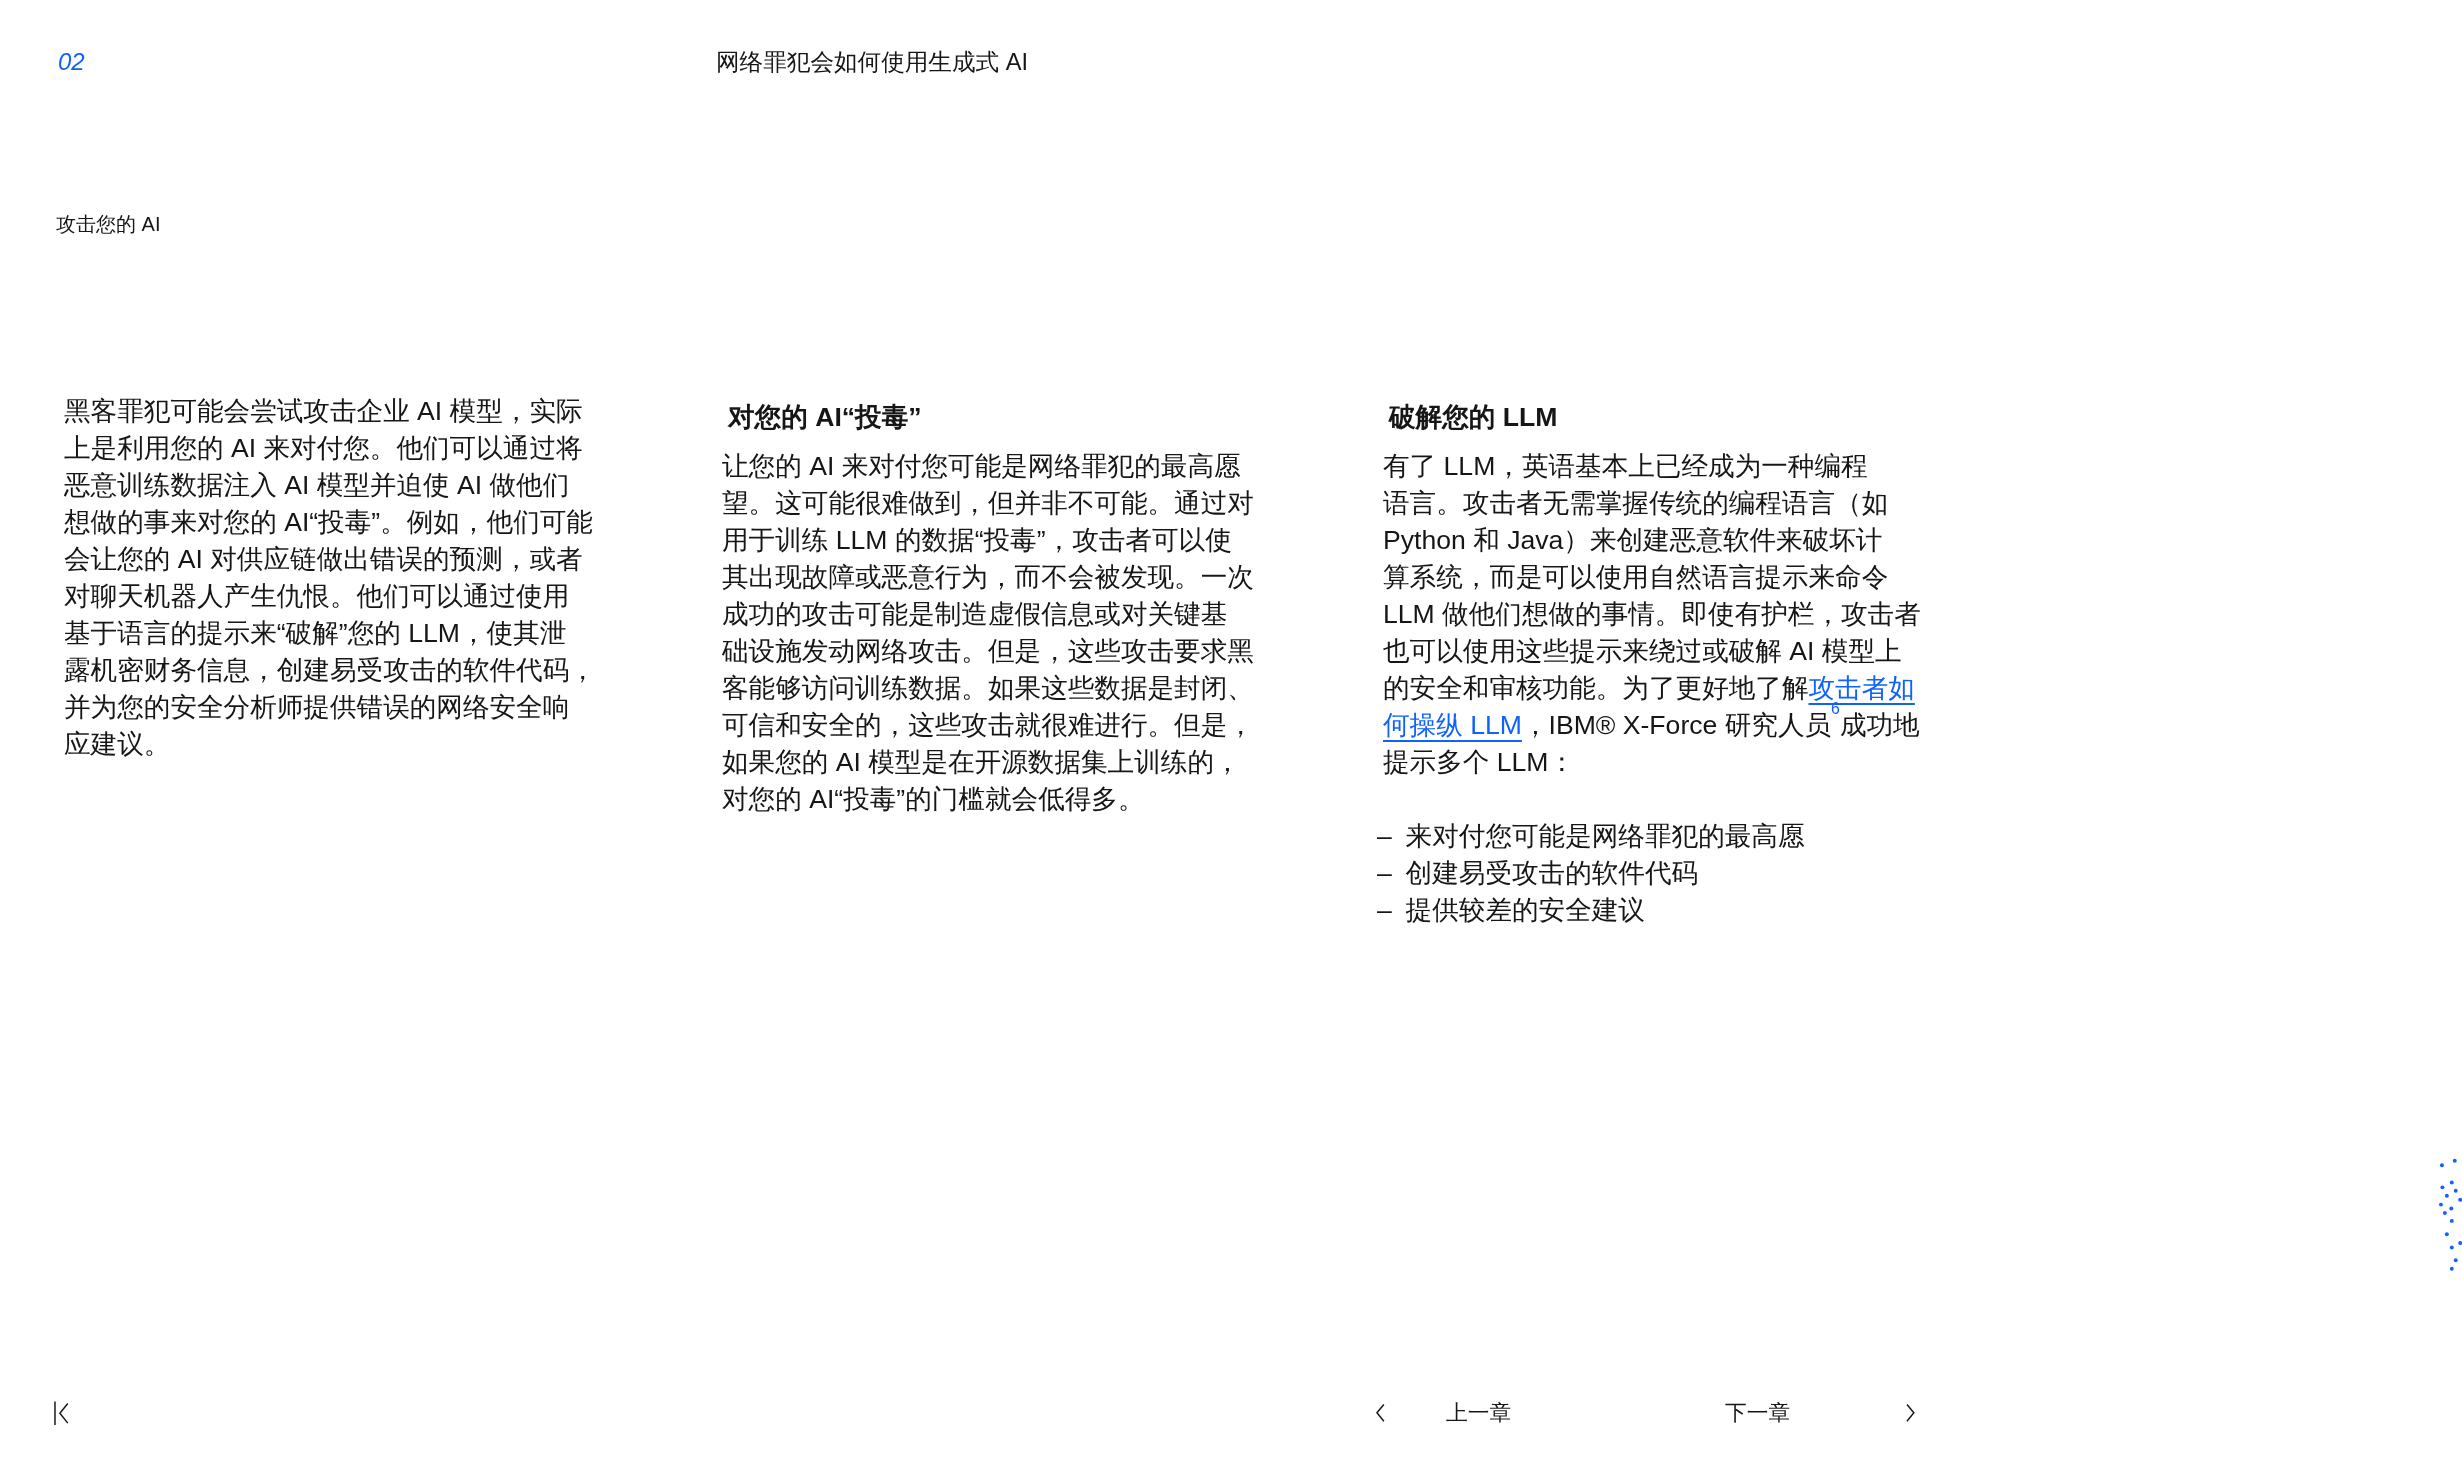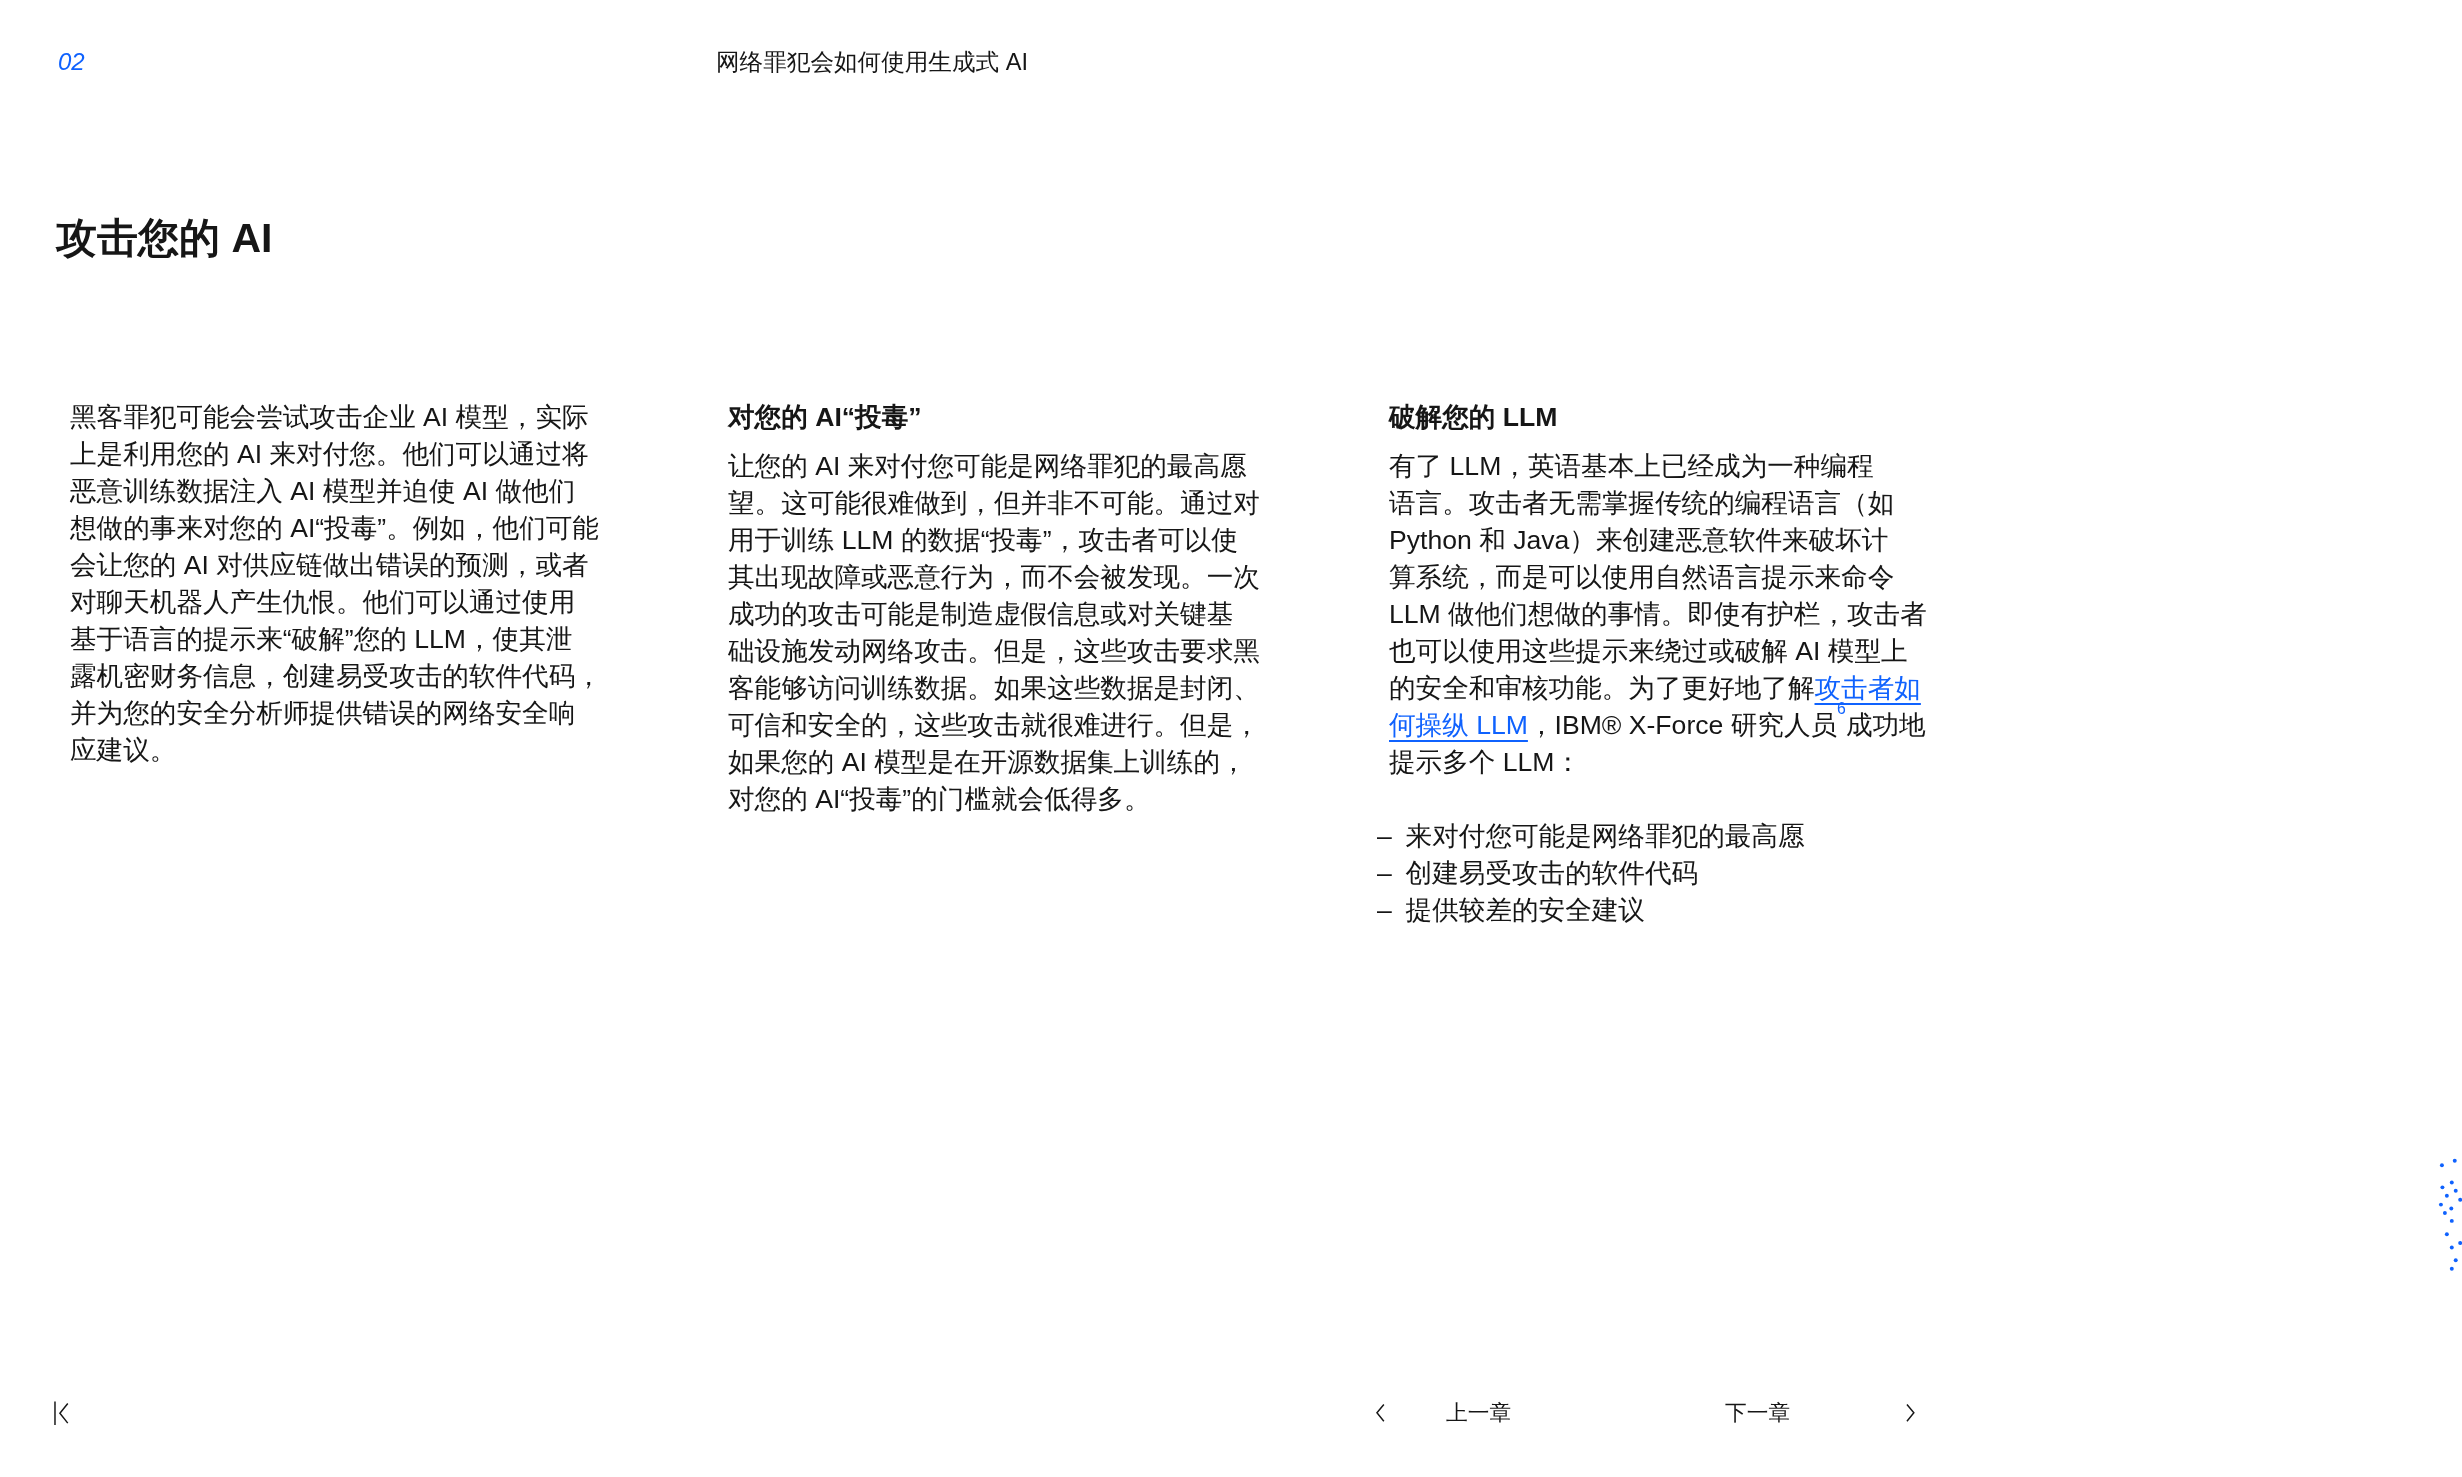--- a/index.html
+++ b/index.html
@@ -25,32 +25,32 @@
     position:absolute;left:58px;top:48px;
     font-size:24px;line-height:28.6px;color:var(--blue);font-style:italic;
   }
   .doc-title{
     position:absolute;left:716px;top:48px;
     font-size:23.6px;line-height:28.6px;color:var(--ink);
   }
   
   .section-title{
     position:absolute;left:56px;top:192px;
-    font-size:41px;line-height:38px;font-weight:700;color:var(--ink);
+    font-size:20px;line-height:38px;font-weight:400;color:var(--ink);
   }
   
   .col{
     position:absolute;top:387px;width:616px;
     font-size:26.6px;line-height:37px;color:var(--ink);
   }
   .col-1{left:58px;}
   .col-2{left:716px;}
   .col-3{left:1377px;}
   .col-heading{font-weight:700;margin:12px;}
-  .col-body{margin:12px;}
+  .col-body{margin:6px;}
   .jailbreak-link{
     color:var(--blue);
     text-decoration:underline;
     text-decoration-thickness:2px;
     text-underline-offset:5.9px;
     cursor:pointer;
   }
   .footnote-sup{
     color:var(--blue);
     font-size:15.8px;

